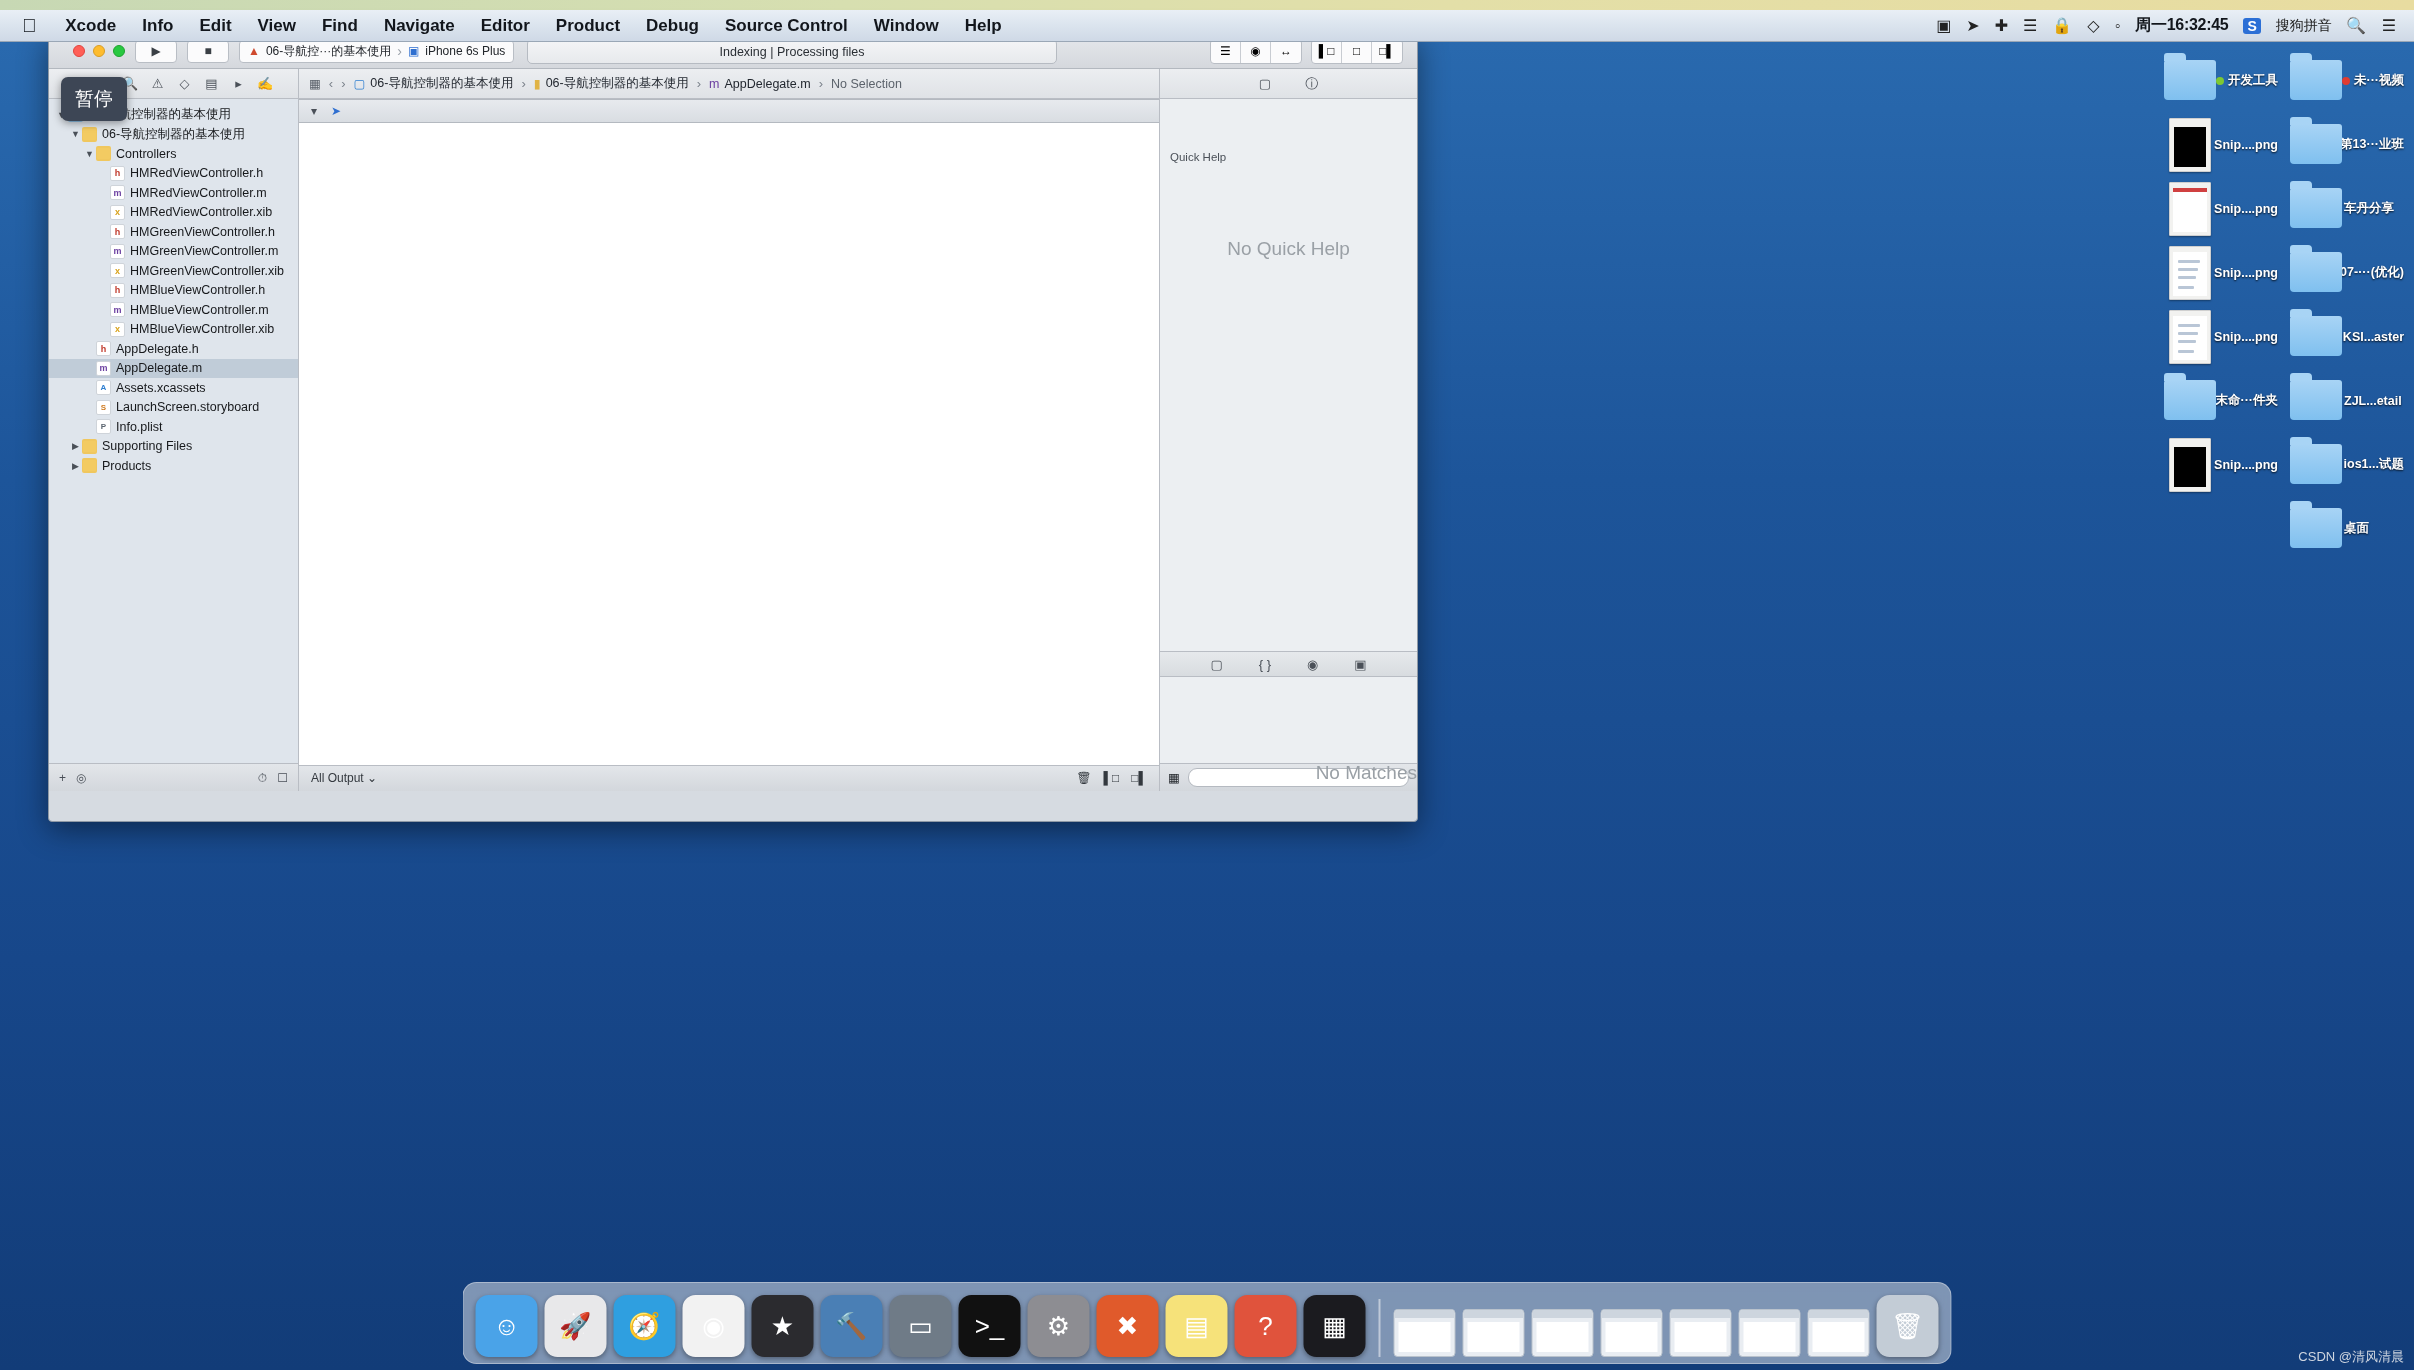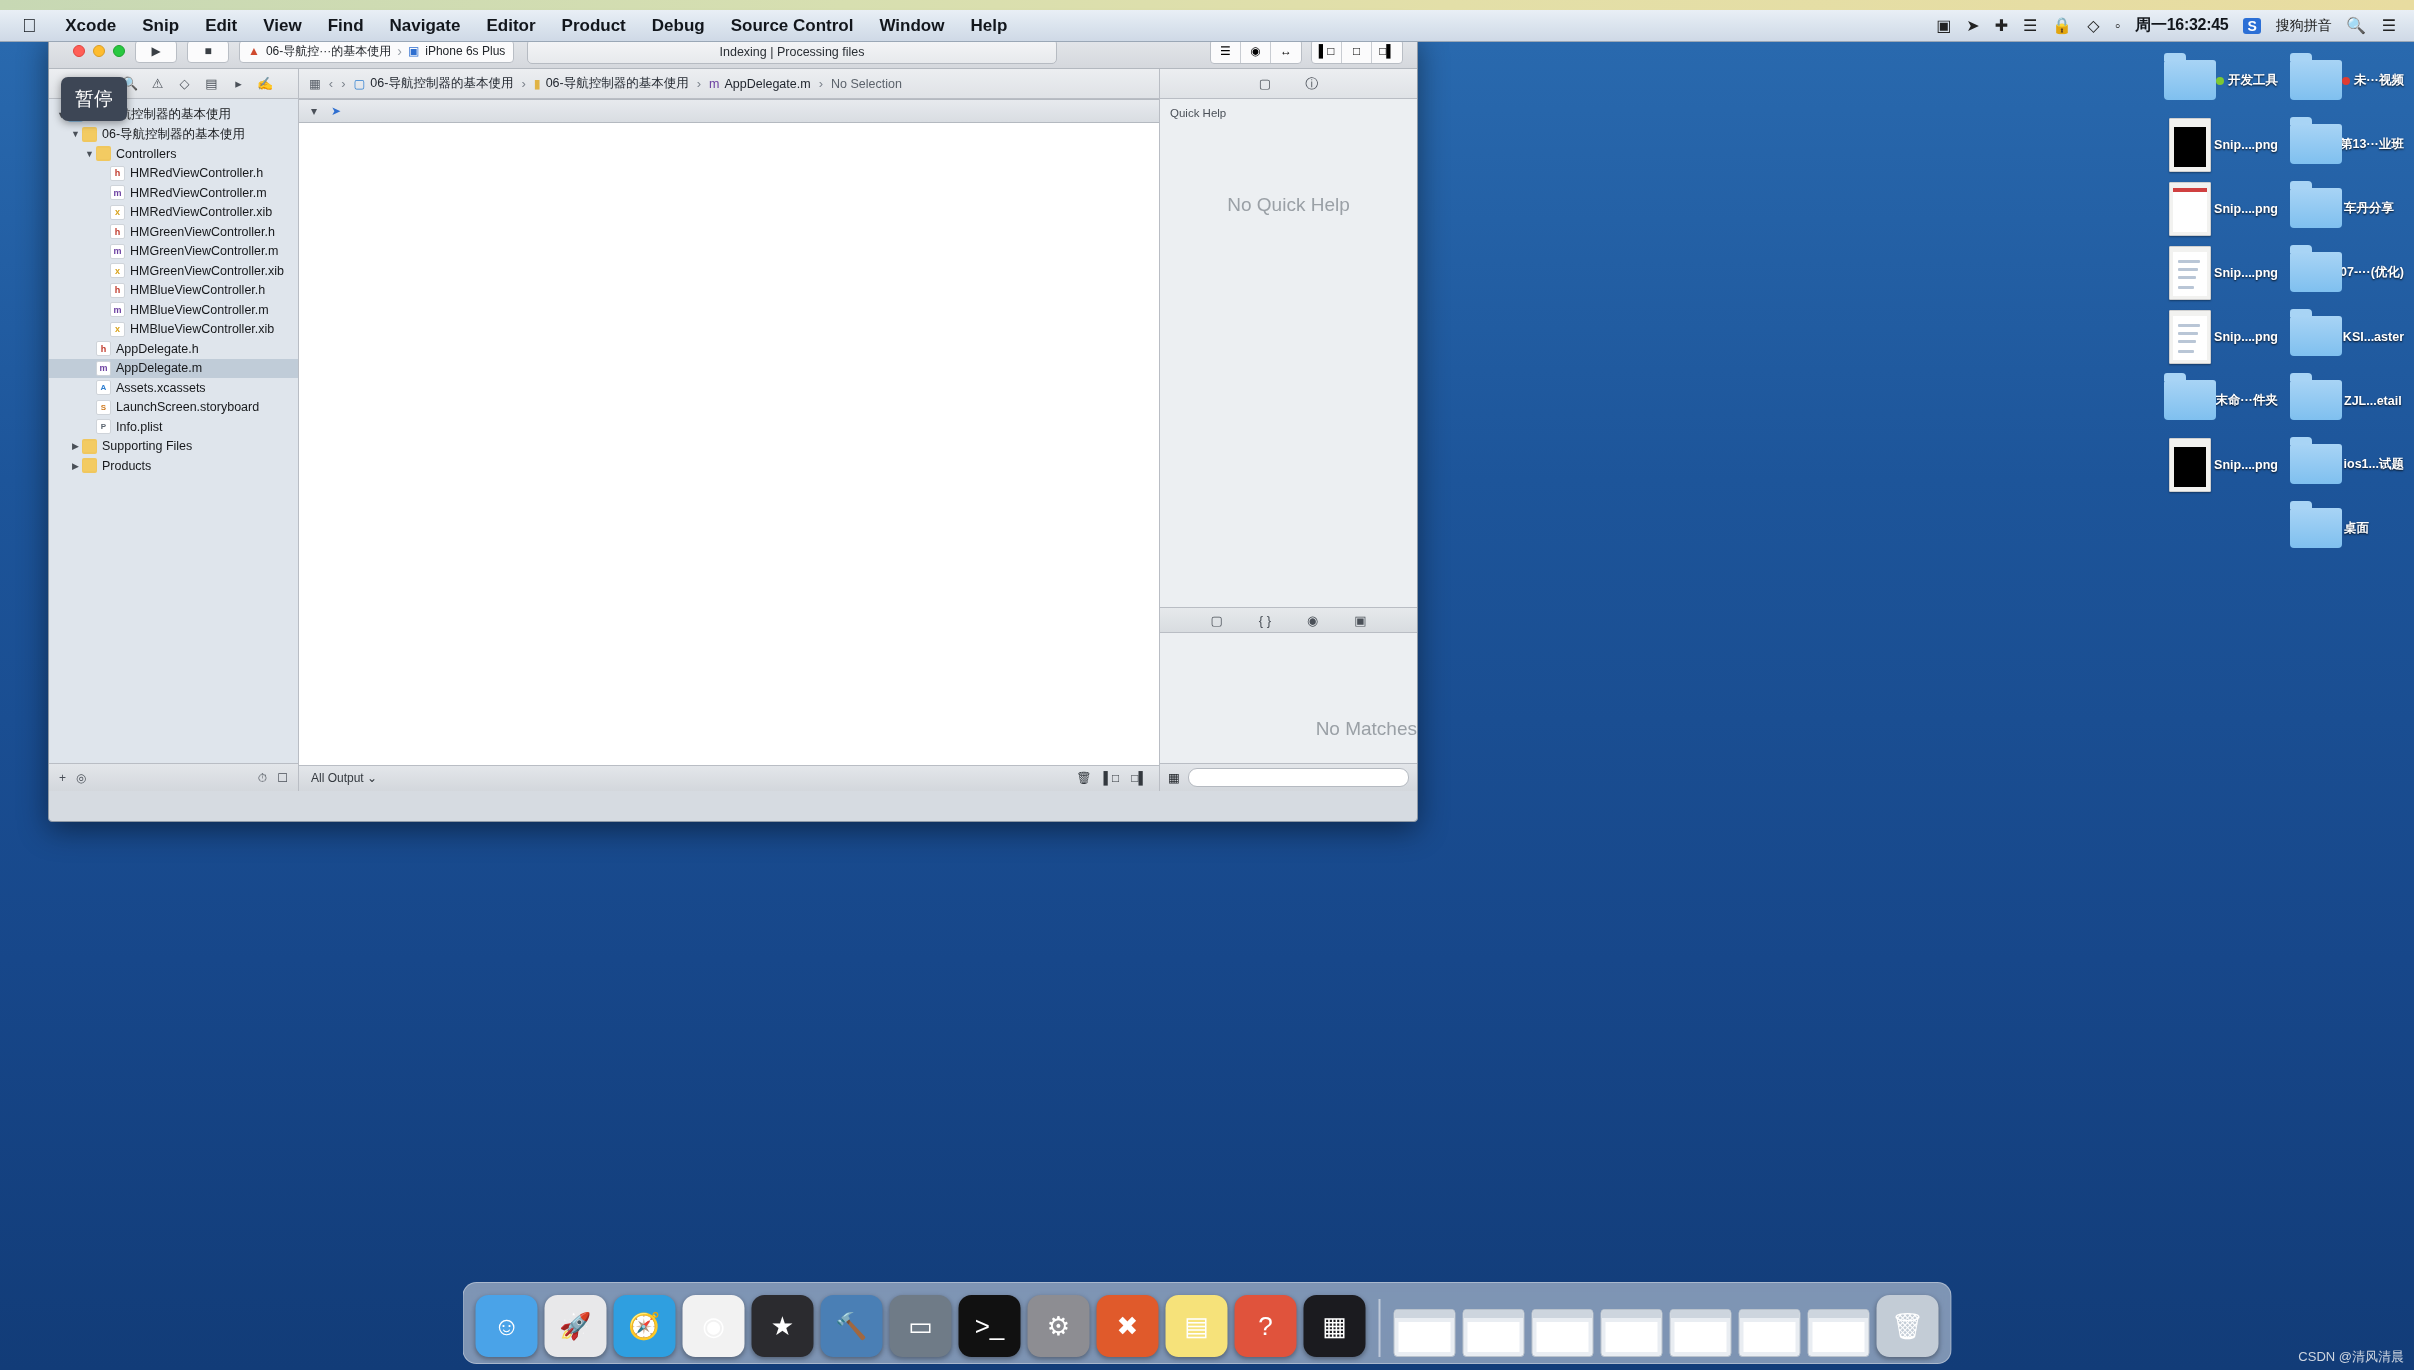--- a/index.html
+++ b/index.html
@@ -171,21 +171,21 @@
     border-top:1px solid #b9bdc4;display:flex;align-items:center;
     padding:0 12px;font-size:12px;color:#33383e;gap:0;
   }
   #console-footer .right{margin-left:auto;display:flex;gap:12px;align-items:center;}
 
   
   #utility {
     width:258px; background:#eceff2; border-left:1px solid #b9bdc4;
     display:flex; flex-direction:column; font-size:12.5px; color:#25292e;
   }
-  #util-top { flex:0 0 508px; position:relative; }
+  #util-top { flex:0 0 508px; position:relative;margin-top:44px; }
   .util-label{ padding:8px 10px 0 10px; font-size:11.5px; color:#4a5058; }
   .util-center{ position:absolute; left:0;right:0; top:95px; text-align:center;
                 font-size:19px; color:#9aa0a6; }
   #util-divider-bar {
     height:26px; background:linear-gradient(180deg,#e6e9ec,#d8dce0);
     border-top:1px solid #b9bdc4;border-bottom:1px solid #b9bdc4;
     display:flex;align-items:center;justify-content:center;gap:36px;
     font-size:13px;color:#4a5058;
   }
   #util-bottom{flex:1;position:relative;background:#eceff2;}
@@ -414,21 +414,21 @@
         <div class="dlabel">
           <span>桌面</span>
         </div>
       </div>
     </div>
 </div>
 
 <div id="menubar">
   <span class="apple"></span>
   <span class="mi first">Xcode</span>
-  <span class="mi">Snip</span>
+  <span class="mi">Info</span>
   <span class="mi">Edit</span>
   <span class="mi">View</span>
   <span class="mi">Find</span>
   <span class="mi">Navigate</span>
   <span class="mi">Editor</span>
   <span class="mi">Product</span>
   <span class="mi">Debug</span>
   <span class="mi">Source Control</span>
   <span class="mi">Window</span>
   <span class="mi">Help</span>

